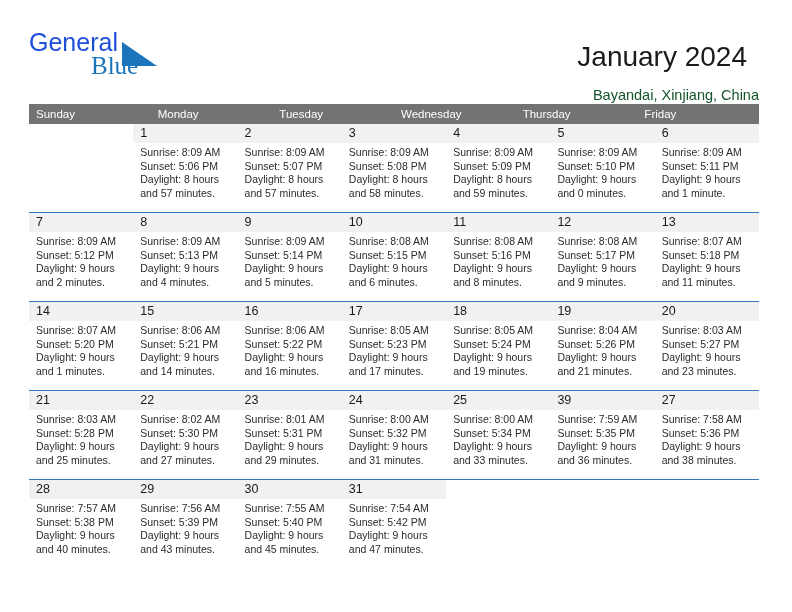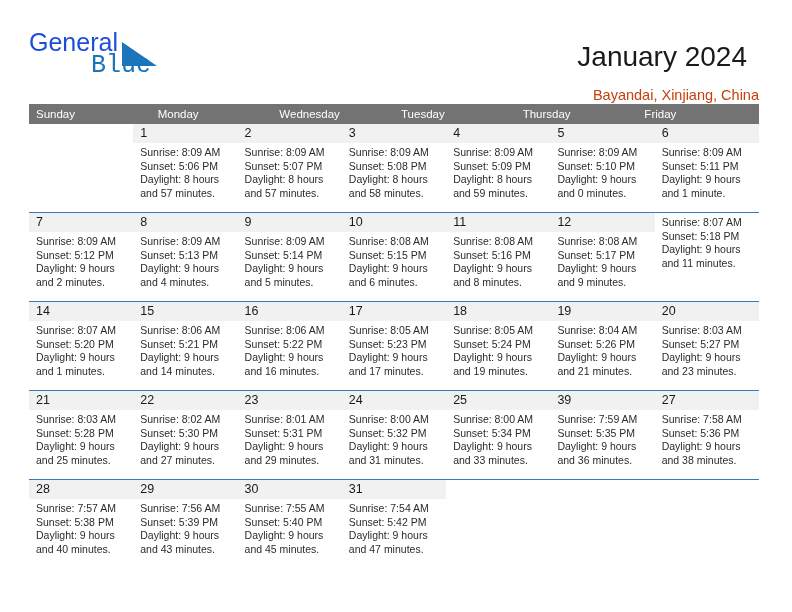--- a/index.html
+++ b/index.html
@@ -46,21 +46,21 @@
     font-family: "Liberation Sans", sans-serif;
     line-height: 28px;
     white-space: nowrap;
   }
   .logo-blue {
     position: absolute;
     left: 62px;
     top: 24px;
     font-size: 25px;
     color: #1b75bb;
-    font-family: Liberation Mono, monospace;
+    font-family: Liberation Serif, serif;
     line-height: 28px;
     white-space: nowrap;
   }
   .logo-tri {
     position: absolute;
     left: 93px;
     top: 14px;
     width: 35px;
     height: 24px;
   }
@@ -76,21 +76,21 @@
     line-height: 34px;
     color: #1a1a1a;
     font-weight: normal;
     margin: 12px;
     white-space: nowrap;
   }
   .cal-sub {
     margin-top: 6px;
     font-size: 14.5px;
     line-height: 18px;
-    color: #c2410c;
+    color: #14532d;
     white-space: nowrap;
   }
 
   
   .calendar {
     position: absolute;
     left: 29px;
     top: 104px;
     width: 730px;
   }
@@ -171,22 +171,22 @@
       <h1 class="cal-title">January 2024</h1>
       <div class="cal-sub">Bayandai, Xinjiang, China</div>
     </div>
 
   </div>
 
   <div class="calendar">
     <div class="weekhead">
       <div class="wh">Sunday</div>
       <div class="wh">Monday</div>
+      <div class="wh">Tuesday</div>
       <div class="wh">Wednesday</div>
-      <div class="wh">Tuesday</div>
       <div class="wh">Thursday</div>
       <div class="wh">Friday</div>
     </div>
 
     <div id="weeks-container">
         <div class="week">
           <div class="day empty">
             <div class="day-num"></div>
             <div class="day-body">
               <div></div>
@@ -299,20 +299,21 @@
           <div class="day">
             <div class="day-num">12</div>
             <div class="day-body">
               <div>Sunrise: 8:08 AM</div>
               <div>Sunset: 5:17 PM</div>
               <div>Daylight: 9 hours</div>
               <div>and 9 minutes.</div>
             </div>
           </div>
           <div class="day">
+            <div class="day-num">13</div>
             <div class="day-body">
               <div>Sunrise: 8:07 AM</div>
               <div>Sunset: 5:18 PM</div>
               <div>Daylight: 9 hours</div>
               <div>and 11 minutes.</div>
             </div>
           </div>
         </div>
         <div class="week">
           <div class="day">

